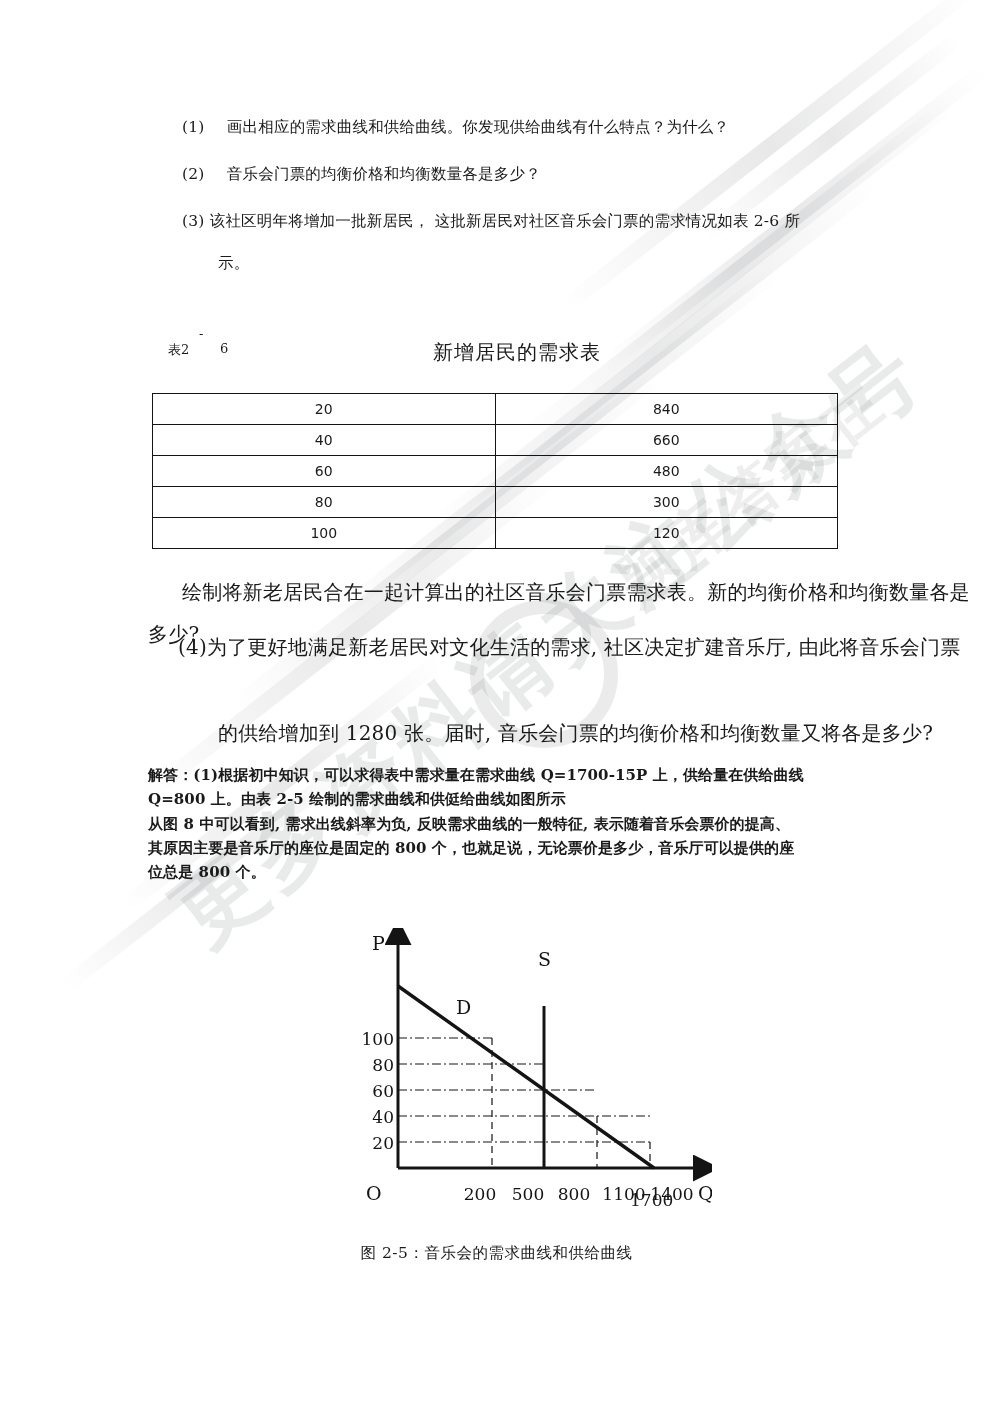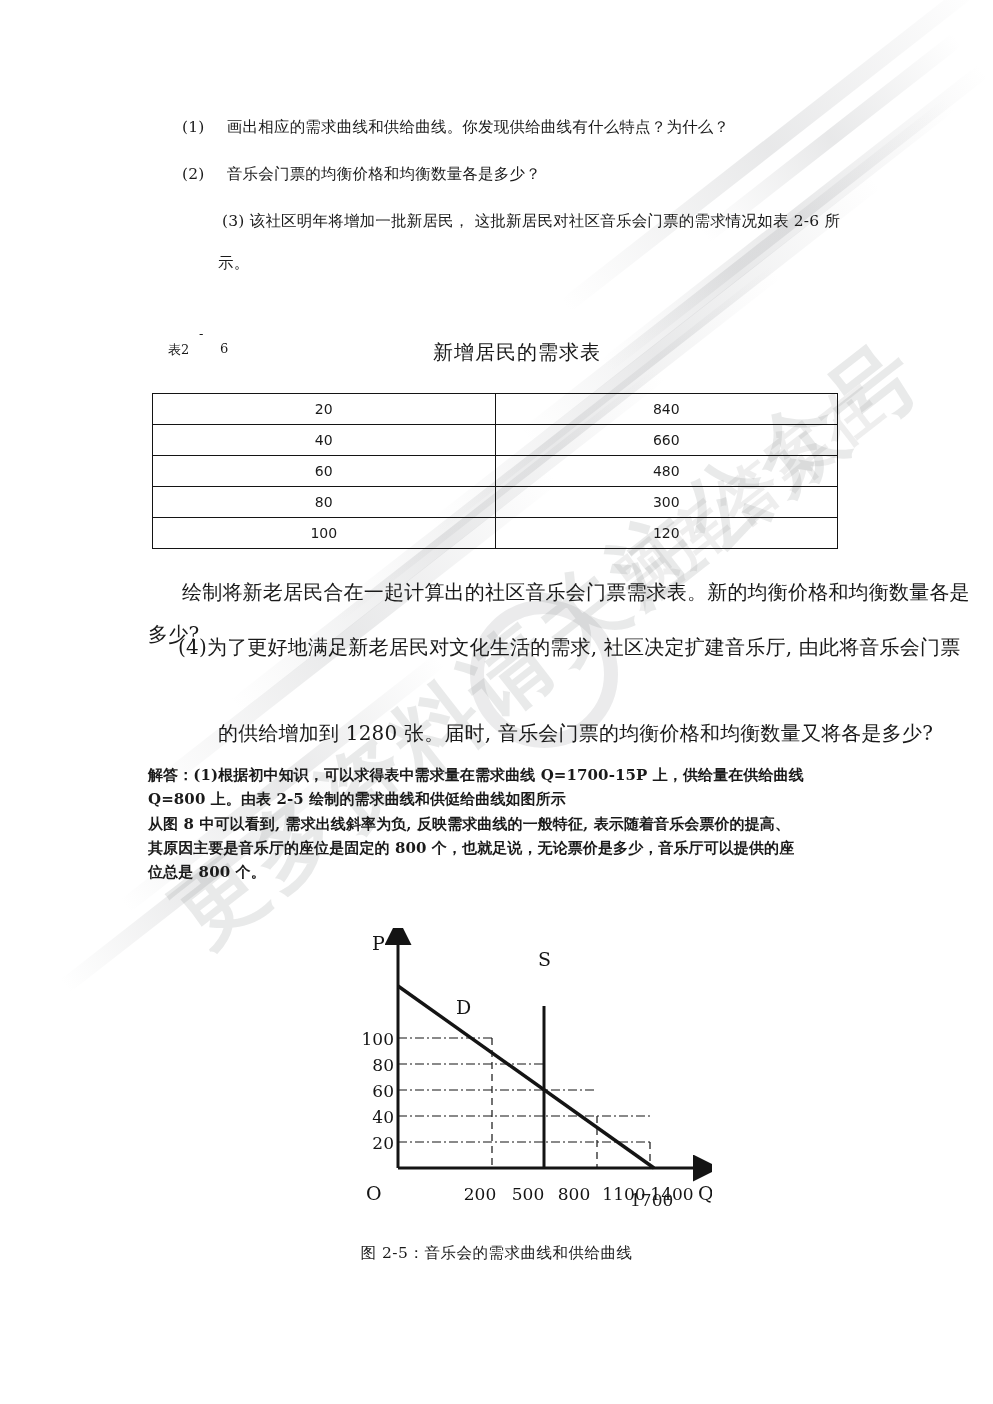--- a/index.html
+++ b/index.html
@@ -176,21 +176,21 @@
       <span style="display:inline-block;width:12px"></span>
       <span>画出相应的需求曲线和供给曲线。你发现供给曲线有什么特点？为什么？</span>
     </div>
 
     <div class="q-line" style="left:182px; top:163px;text-align:center;">
       <span>(2)</span>
       <span style="display:inline-block;width:12px"></span>
       <span>音乐会门票的均衡价格和均衡数量各是多少？</span>
     </div>
 
-    <div class="q-line" style="left:182px; top:210px;margin-left:40px;">
+    <div class="q-line" style="left:182px; top:210px;">
       <span>(3)</span>
       <span>该社区明年将增加一批新居民， 这批新居民对社区音乐会门票的需求情况如表 2-6 所</span>
     </div>
 
     <div class="q-line" style="left:218px; top:252px;">
       <span>示。</span>
     </div>
 
     <div class="tbl-cap-left" style="left:168px; top:341px;">表2</div>
     <div class="tbl-cap-dash" style="left:199px; top:326px;">-</div>

